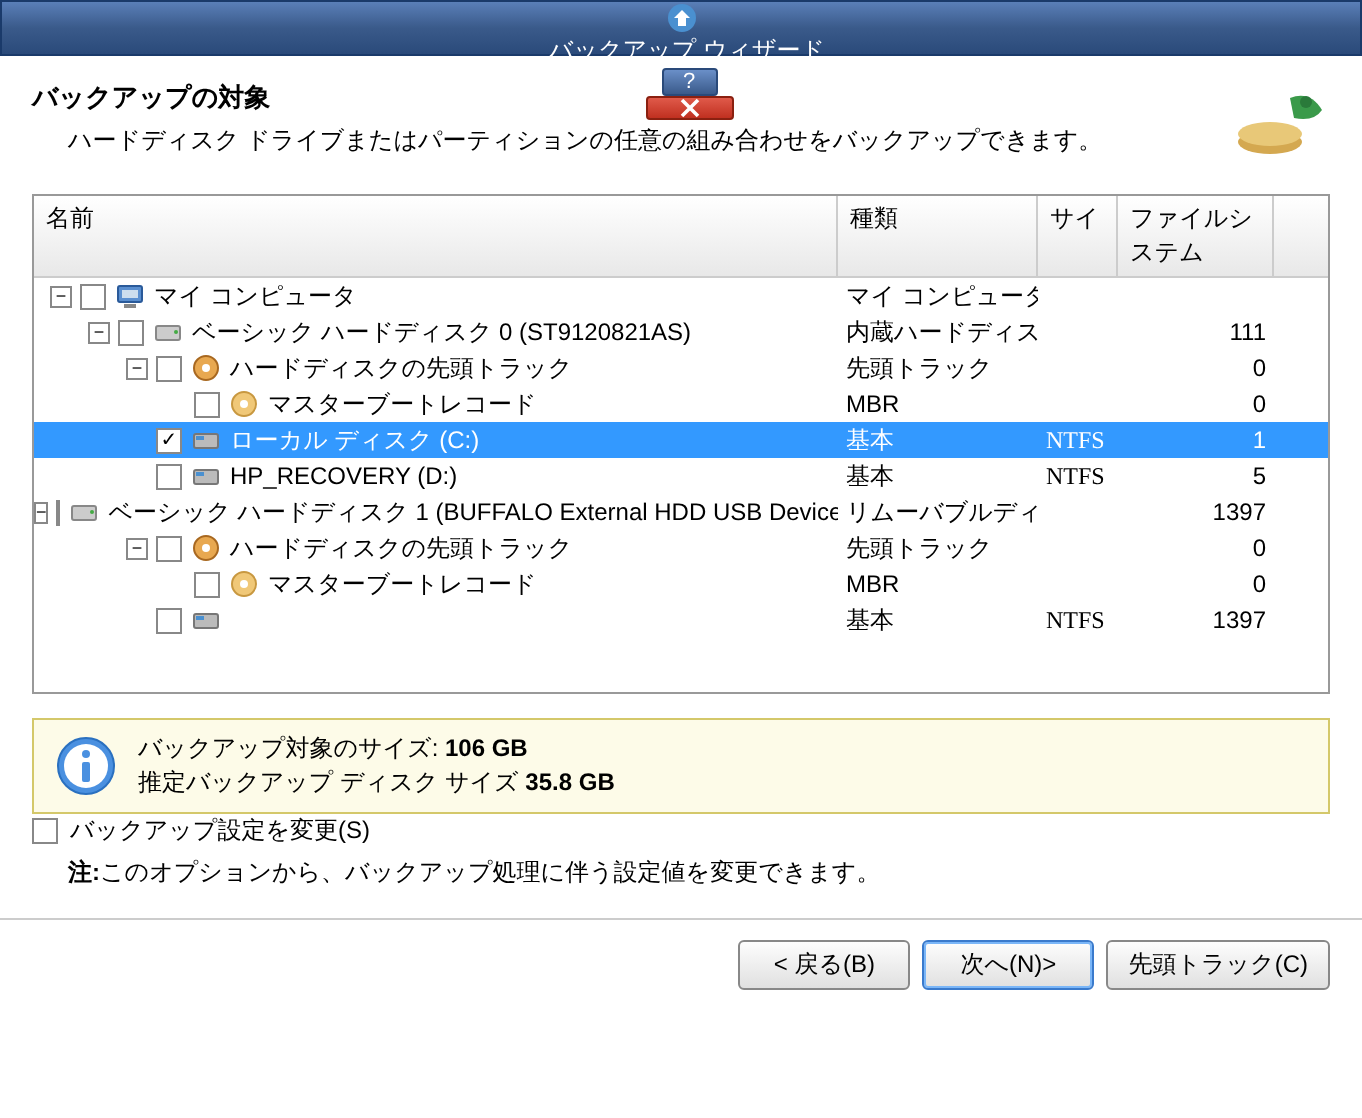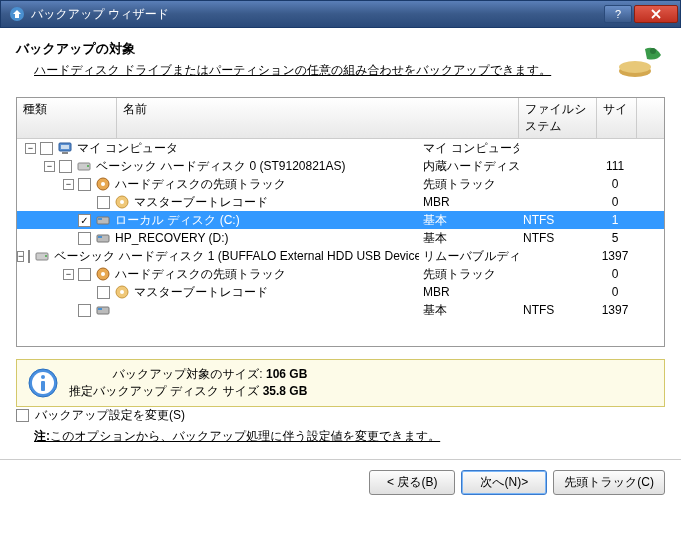--- a/index.html
+++ b/index.html
@@ -1,58 +1,58 @@
 <!DOCTYPE html>
 <html><head>
 <meta charset="utf-8">
 <style>
 * { box-sizing: border-box; margin: 0; padding: 0; }
 body { font-family: "MS UI Gothic", "Meiryo", sans-serif; font-size: 12px; background: #fff; width: 681px; height: 559px; overflow: hidden; }
-.titlebar { height: 28px; background: linear-gradient(to bottom, #5a7fb8 0%, #3a5a8a 50%, #2a4a7a 100%); display: flex; align-items: center; padding: 0 2px 0 8px; color: #fff; border: 1px solid #1a3a6a; }
+.titlebar { height: 28px; background: linear-gradient(to bottom, #5a7fb8 0%, #3a5a8a 50%, #2a4a7a 100%); display: flex; align-items: center; padding: 0 2px 0 8px; color: #fff; border: 1px solid #1a3a6a; flex-direction: column; }
 .titlebar .icon { width: 16px; height: 16px; margin-right: 6px; }
 .titlebar .title { flex: 1; font-size: 12px; }
 .titlebar .btn { width: 28px; height: 18px; margin-left: 2px; display: flex; align-items: center; justify-content: center; border-radius: 2px; font-size: 11px; color: #fff; }
 .titlebar .help { background: linear-gradient(to bottom, #6a8fc8, #3a5a8a); border: 1px solid #2a4a7a; }
 .titlebar .close { width: 44px; background: linear-gradient(to bottom, #e05a4a, #c03020); border: 1px solid #8a2010; }
 .content { padding: 12px 16px 0 16px; }
 .header { display: flex; align-items: flex-end; margin-bottom: 18px; }
 .header .text { flex: 1; }
 .header .heading { font-weight: bold; font-size: 13px; margin-bottom: 4px; }
-.header .sub { font-size: 12px; padding-left: 18px; text-decoration: underline; }
+.header .sub { font-size: 12px; padding-left: 18px; }
 .header .bigicon { width: 48px; height: 38px; margin-left: 8px; }
 .instruction { font-size: 12px; margin: 6px 0 4px 0; }
 .treegrid { border: 1px solid #999; width: 100%; height: 250px; overflow: auto; position: relative; }
 .treeheader { display: flex; background: linear-gradient(to bottom, #fff, #e8e8e8); border-bottom: 1px solid #ccc; position: sticky; top: 0; }
 .treeheader .col { padding: 3px 6px; border-right: 1px solid #ccc; font-size: 12px; }
 .col-name { width: 402px; }
 .col-type { width: 100px; }
 .col-fs { width: 78px; }
 .col-size { width: 40px; }
 .treebody { }
 .row { display: flex; align-items: center; height: 18px; font-size: 12px; white-space: nowrap; }
 .row.sel { background: #3399ff; color: #fff; }
 .row .cell { overflow: hidden; }
 .row .cell-name { display: flex; align-items: center; width: 402px; }
 .row .cell-type { width: 100px; padding-left: 4px; }
-.row .cell-fs { width: 78px; padding-left: 4px; }
-.row .cell-size { width: 40px; text-align: center; padding-right: 4px; }
+.row .cell-fs { width: 78px; padding-left: 4px; font-family: Liberation Serif, serif; }
+.row .cell-size { width: 40px; text-align: right; padding-right: 4px; }
 .indent { display: inline-block; }
 .expander { width: 11px; height: 11px; border: 1px solid #888; display: inline-flex; align-items: center; justify-content: center; font-size: 9px; line-height: 1; background: #fff; margin-right: 4px; cursor: pointer; color: #000; }
 .chk { width: 13px; height: 13px; border: 1px solid #888; background: #fff; margin-right: 4px; display: inline-flex; align-items: center; justify-content: center; font-size: 10px; color: #000; }
 .nodeicon { width: 16px; height: 16px; margin-right: 4px; display: inline-flex; align-items: center; justify-content: center; }
 .label { }
-.infobox { margin-top: 12px; border: 1px solid #d4c86a; background: #fdfbe8; padding: 6px 10px; display: flex; align-items: center; text-align: right; }
+.infobox { margin-top: 12px; border: 1px solid #d4c86a; background: #fdfbe8; padding: 6px 10px; display: flex; align-items: center; }
 .infobox .iicon { width: 32px; height: 32px; margin-right: 10px; }
 .infobox .lines { font-size: 12px; line-height: 1.4; }
 .infobox .lbl { display: inline; }
 .infobox .val { font-weight: bold; }
 .settings { }
 .settings .chkline { display: flex; align-items: center; font-size: 12px; }
 .settings .chkbox { width: 13px; height: 13px; border: 1px solid #888; background: #fff; margin-right: 6px; }
-.settings .note { font-size: 12px; margin-top: 4px; padding-left: 18px; text-decoration: underline; }
+.settings .note { font-size: 12px; margin-top: 4px; padding-left: 18px; }
 .settings .note b { font-weight: bold; }
 .divider { border-top: 1px solid #ccc; margin-top: 14px; }
 .footer { display: flex; justify-content: flex-end; padding: 10px 16px; gap: 6px; }
 .footer button { font-size: 12px; padding: 3px 10px; min-width: 86px; background: linear-gradient(to bottom, #fdfdfd, #e0e0e0); border: 1px solid #888; border-radius: 3px; }
 .footer button.primary { border: 1px solid #3a7acc; box-shadow: 0 0 0 1px #7ab6f8 inset; }
 </style>
 </head>
 <body>
 
 <div class="titlebar">
@@ -83,24 +83,24 @@
           <ellipse cx="18" cy="26" rx="16" ry="6" fill="#e8c878"></ellipse>
           <path d="M28 8 Q38 4 44 14 Q40 20 30 18 Z" fill="#3a9a4a"></path>
           <circle cx="36" cy="10" r="3" fill="#2a7a3a"></circle>
         </svg>
     </div>
   </div>
 
 
   <div class="treegrid">
     <div class="treeheader">
+      <div class="col col-name">名前</div>
       <div class="col col-type">種類</div>
-      <div class="col col-name">名前</div>
+      <div class="col col-size">サイ</div>
       <div class="col col-fs">ファイルシステム</div>
-      <div class="col col-size">サイ</div>
     </div>
     <div class="treebody" id="treebody">
         <div class="row">
           <div class="cell cell-name">
             <span class="indent" style="width: 8px;"></span>
             <span class="expander">−</span>
             <span class="chk"></span>
             <span class="nodeicon">
               <svg width="16" height="16" viewBox="0 0 16 16">
                 <rect x="2" y="3" width="12" height="8" rx="1" fill="#5a8fd0" stroke="#2a5a9a"></rect>

